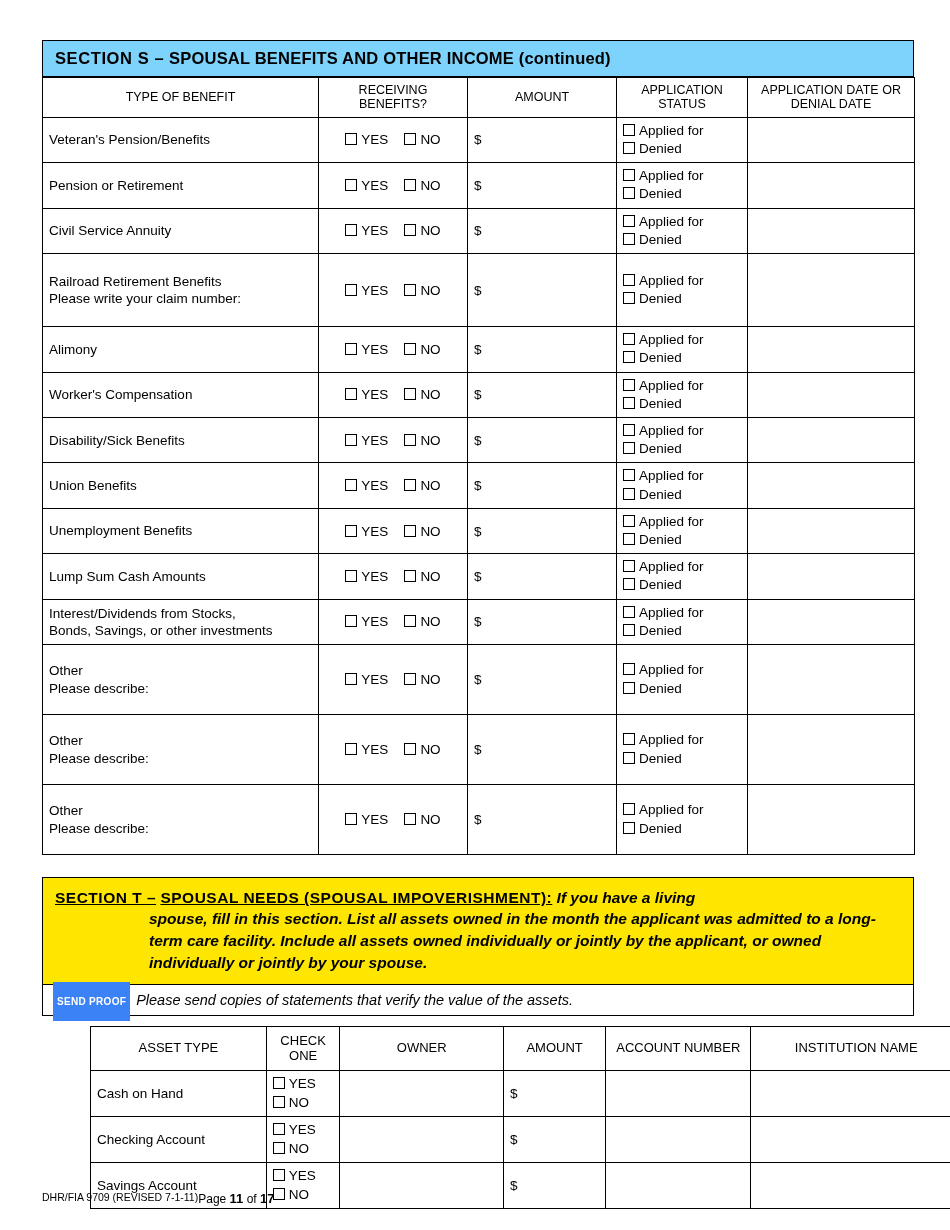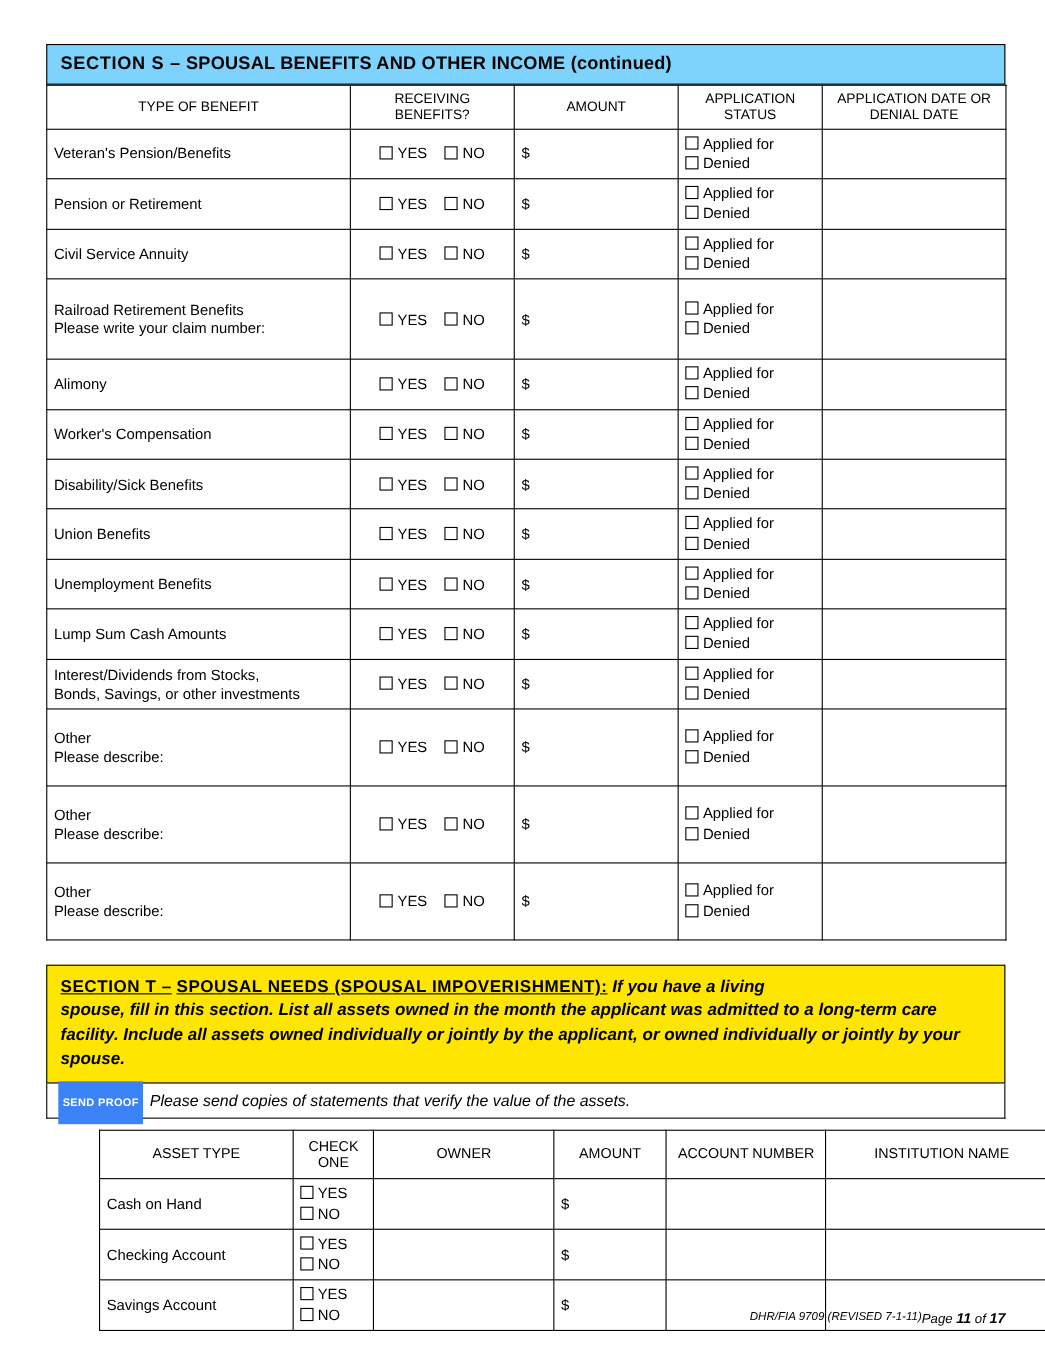--- a/index.html
+++ b/index.html
@@ -94,20 +94,21 @@
   .section-t .t-line {
     font-size: 15.5px;
     line-height: 1.42;
   }
   .t-title { font-weight: bold; letter-spacing: 0.5px; text-decoration: underline; }
   .t-ital { font-style: italic; font-weight: bold; }
   .t-body {
     font-style: italic;
     font-weight: bold;
     display: block;
+    margin-left: 94px;
     margin-top: -1px;
   }
 
   .sendproof-row {
     border: 1px solid #000;
     border-top: none;
     padding: 7px 10px;
     width: 872px;
     font-size: 14px;
   }
@@ -152,23 +153,22 @@
   .check-stack { font-size: 13px; line-height: 1.35; padding-left: 6px; }
   .check-stack div { white-space: nowrap; }
 
   
   .footer {
     position: absolute;
     left: 42px;
     right: 36px;
     bottom: 24px;
     display: flex;
-    justify-content: flex-end;
+    justify-content: flex-start;
     font-size: 10.5px;
-    font-style: italic;
   }
   .footer .pg { font-size: 12px; }
   .footer .pg b { font-size: 13px; }
 </style>
 </head>
 <body>
 
 <div class="page">
 
   <div class="section-bar">

